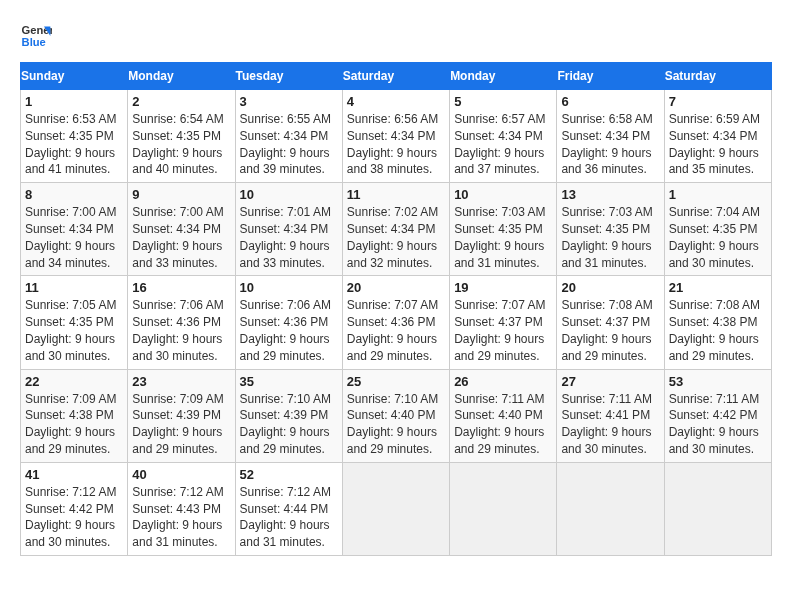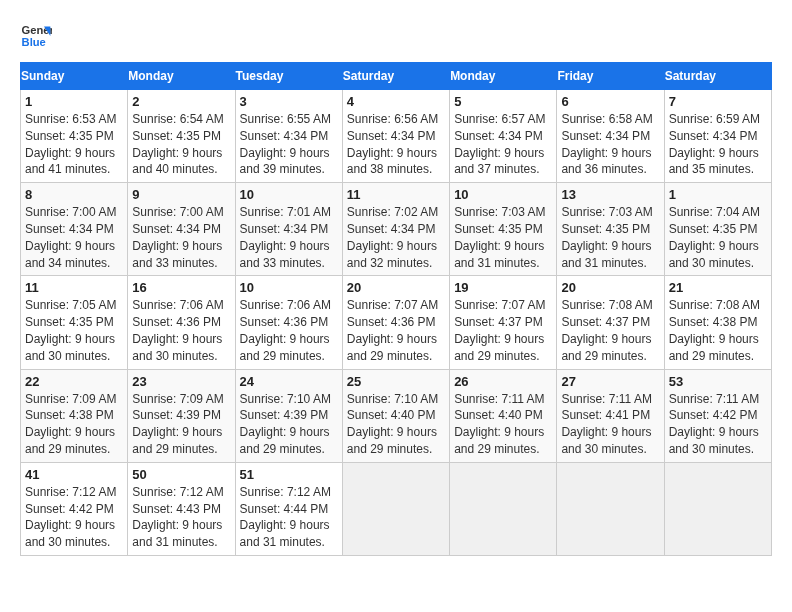--- a/index.html
+++ b/index.html
@@ -293,21 +293,21 @@
       </td>
         <td>
         <span class="day-num">23</span>
         <div class="day-info">
           Sunrise: 7:09 AM<br>
           Sunset: 4:39 PM<br>
           Daylight: 9 hours and 29 minutes.
         </div>
       </td>
         <td>
-        <span class="day-num">24</span>
+        <span class="day-num">35</span>
         <div class="day-info">
           Sunrise: 7:10 AM<br>
           Sunset: 4:39 PM<br>
           Daylight: 9 hours and 29 minutes.
         </div>
       </td>
         <td>
         <span class="day-num">25</span>
         <div class="day-info">
           Sunrise: 7:10 AM<br>
@@ -343,29 +343,29 @@
       <tr>
         <td>
         <span class="day-num">41</span>
         <div class="day-info">
           Sunrise: 7:12 AM<br>
           Sunset: 4:42 PM<br>
           Daylight: 9 hours and 30 minutes.
         </div>
       </td>
         <td>
-        <span class="day-num">50</span>
+        <span class="day-num">40</span>
         <div class="day-info">
           Sunrise: 7:12 AM<br>
           Sunset: 4:43 PM<br>
           Daylight: 9 hours and 31 minutes.
         </div>
       </td>
         <td>
-        <span class="day-num">51</span>
+        <span class="day-num">52</span>
         <div class="day-info">
           Sunrise: 7:12 AM<br>
           Sunset: 4:44 PM<br>
           Daylight: 9 hours and 31 minutes.
         </div>
       </td>
         <td class="empty-cell"></td>
         <td class="empty-cell"></td>
         <td class="empty-cell"></td>
         <td class="empty-cell"></td>

